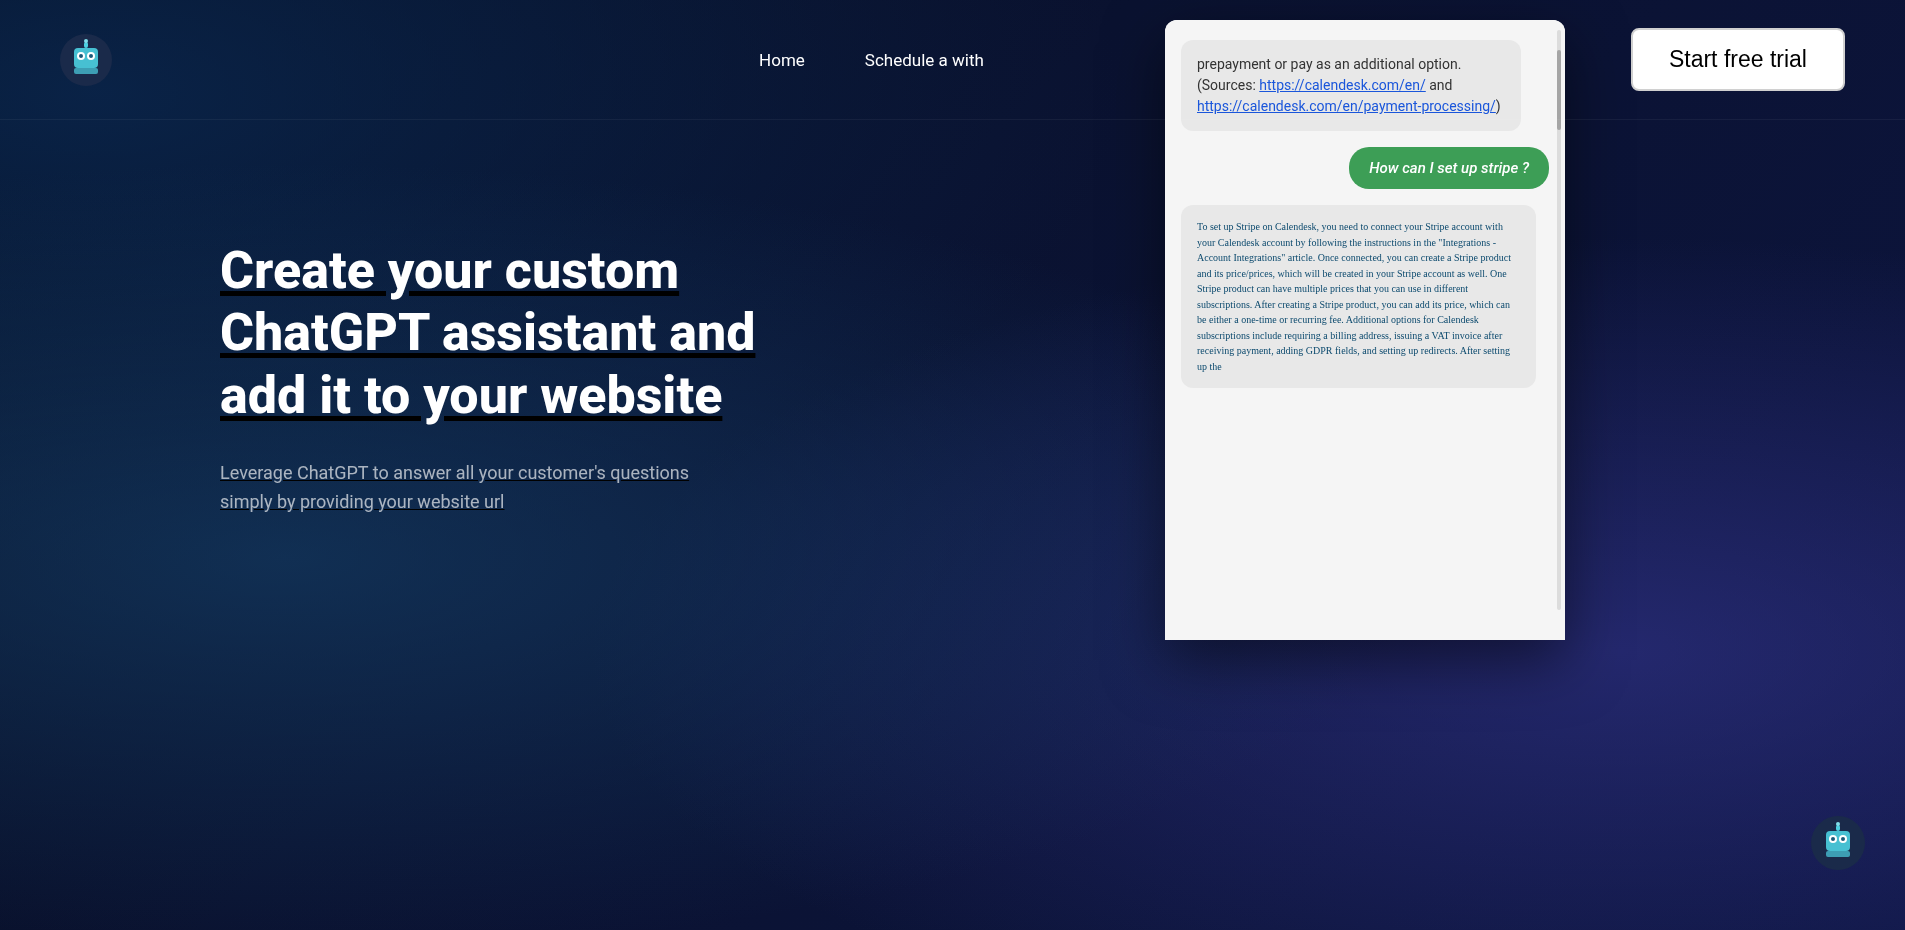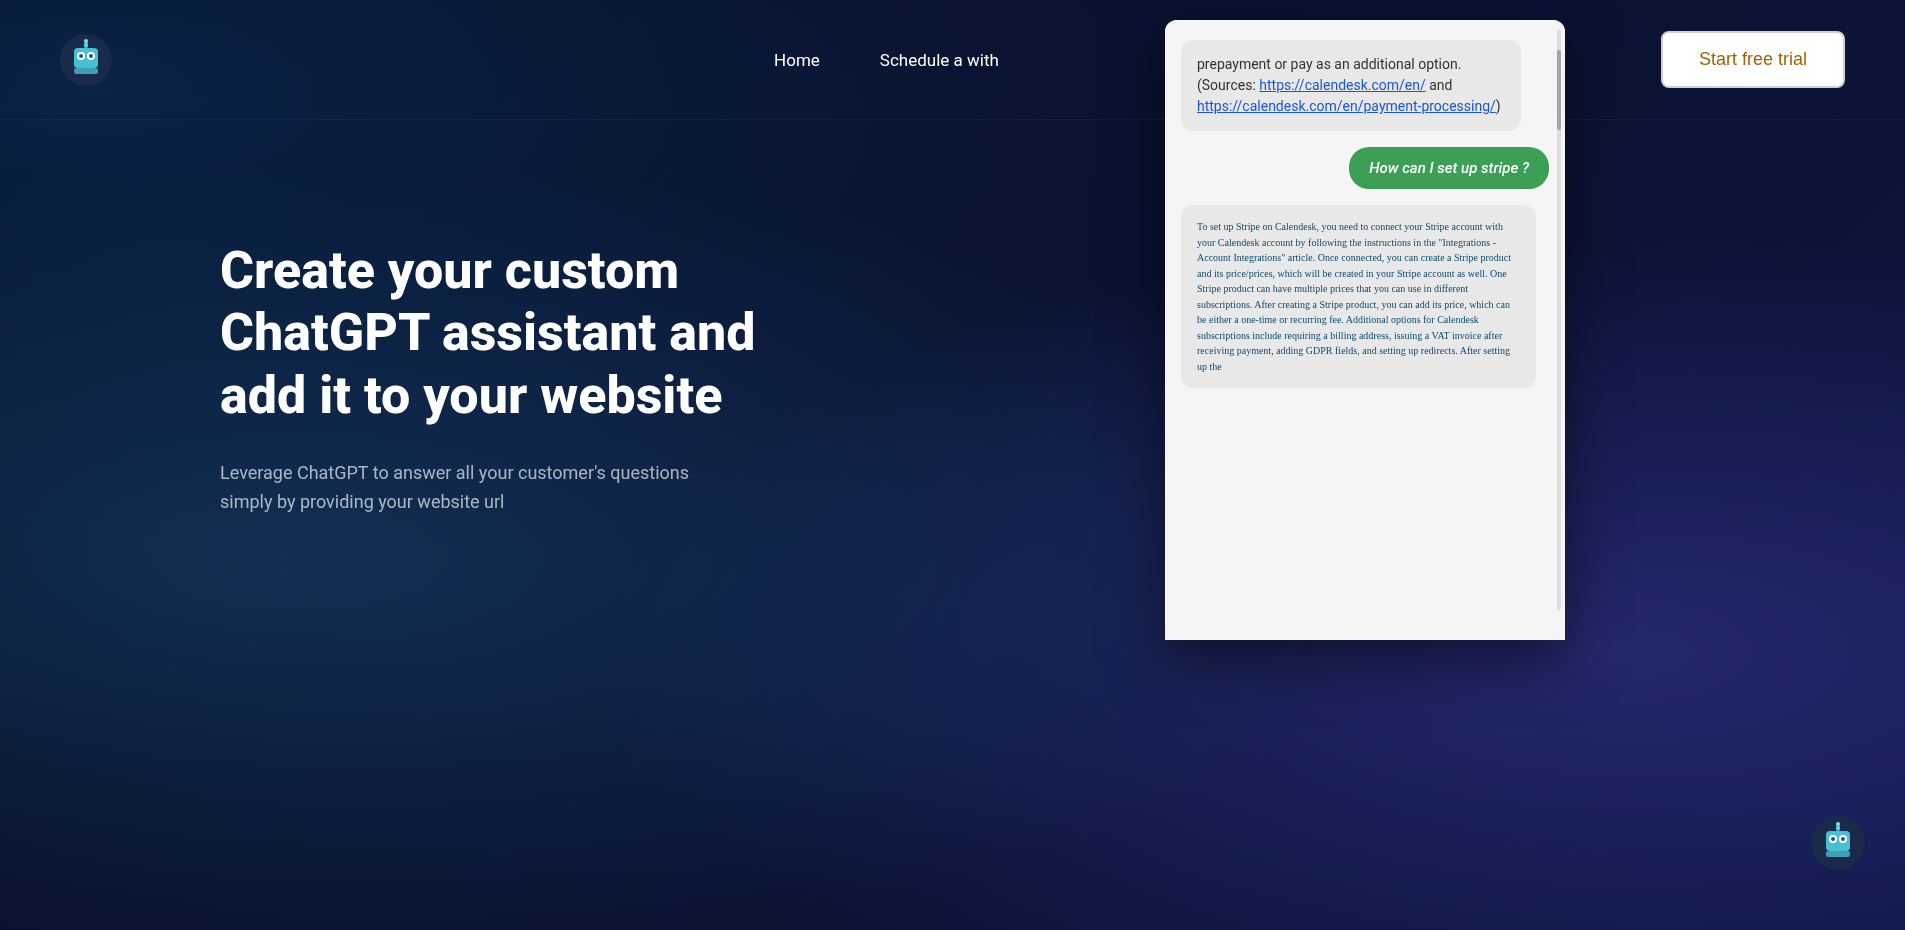--- a/index.html
+++ b/index.html
@@ -61,38 +61,39 @@
     .nav-link {
       color: #ffffff;
       font-size: 17px;
       font-weight: 400;
       text-decoration: none;
       cursor: pointer;
     }
 
     .nav-cta {
       background: #ffffff;
-      color: #a16207;
+      color: #000000;
       border: 2px solid #d0d0d0;
       border-radius: 8px;
       padding: 16px 36px;
-      font-size: 18px;
+      font-size: 23px;
       font-weight: 500;
       cursor: pointer;
       white-space: nowrap;
     }
 
     
     .hero {
       position: relative;
       z-index: 10;
       display: flex;
       align-items: flex-start;
       padding: 60px 60px 0 220px;
       height: calc(930px - 120px);
+      text-decoration: underline;
     }
 
     .hero-text {
       flex: 0 0 560px;
       padding-top: 60px;
     }
 
     .hero-title {
       color: #ffffff;
       font-size: 52px;

